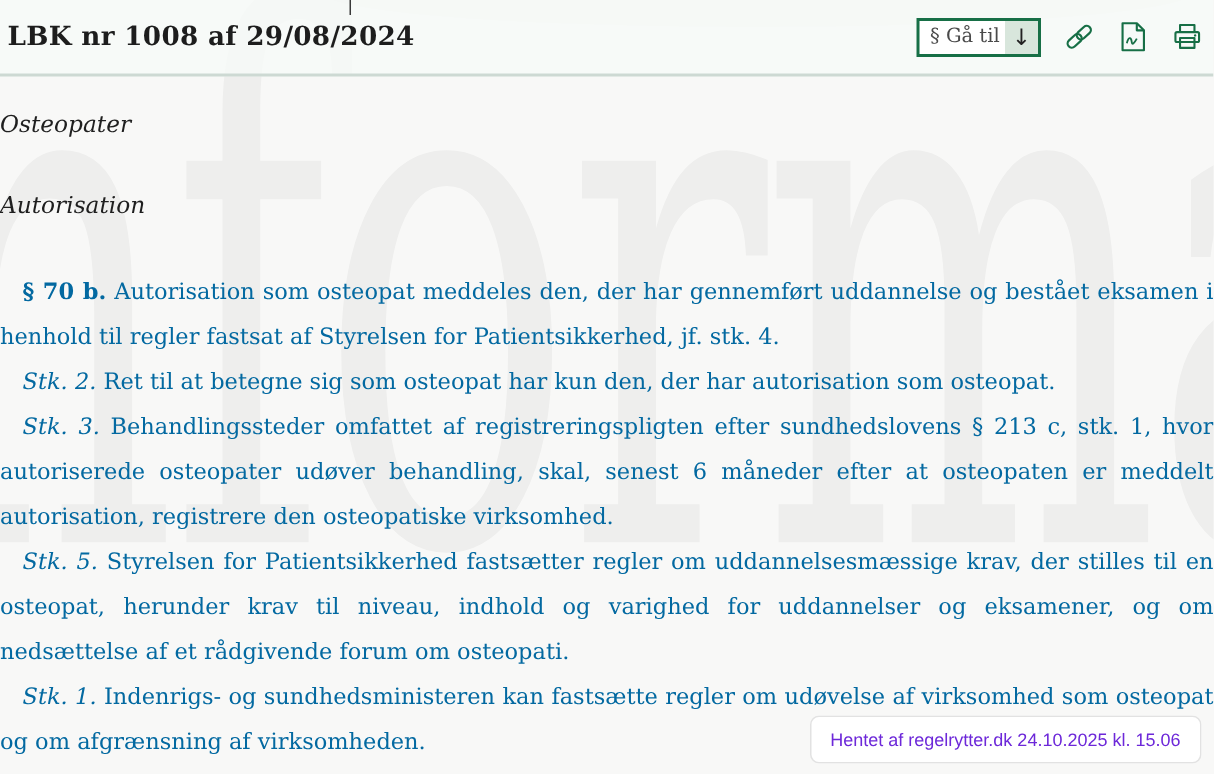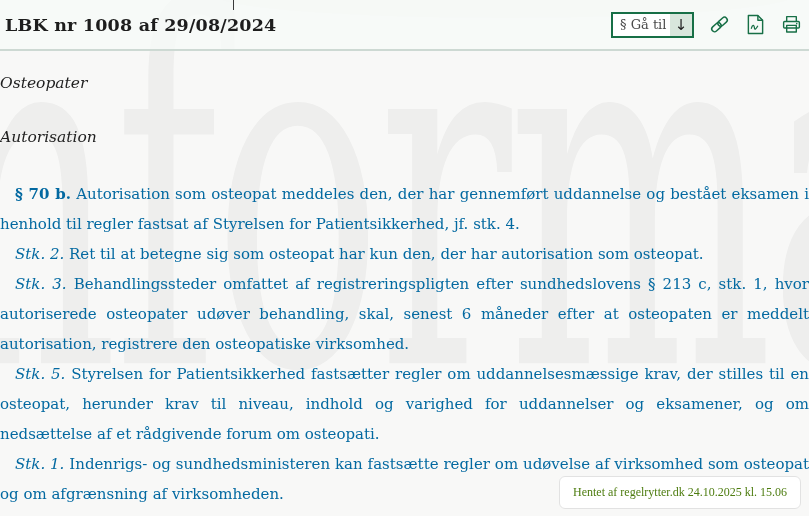--- a/index.html
+++ b/index.html
@@ -142,23 +142,23 @@
   
   .fetched-badge {
     position: fixed;
     right: 8px;
     bottom: 7px;
     z-index: 4;
     background: #ffffff;
     border: 1px solid #e2e2e2;
     border-radius: 6px;
     padding: 8px 13px;
-    font-family: Liberation Serif, serif;
+    font-family: Liberation Sans, sans-serif;
     font-size: 12px;
-    color: #4d7c0f;
+    color: #6d28d9;
     white-space: nowrap;
   }
 </style>
 </head>
 <body>
 
 <div class="watermark">nformati</div>
 <div class="watermark-arc"></div>
 
 <header class="topbar">

